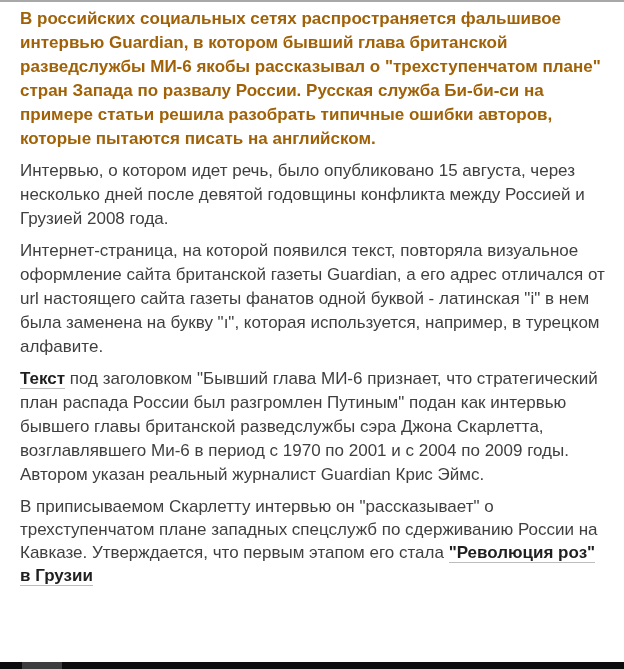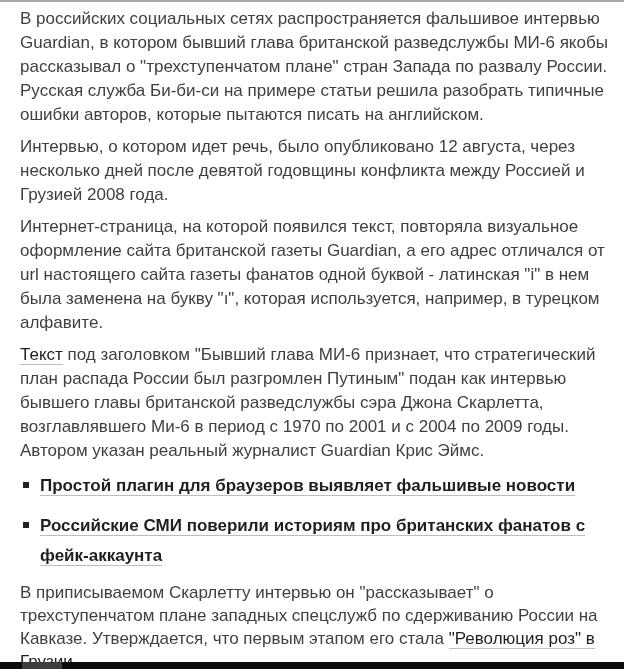--- a/index.html
+++ b/index.html
@@ -20,26 +20,26 @@
     background: #a8a8a8;
   }
   .content {
     padding: 5px 16px 0 20px;
     font-size: 17px;
     line-height: 24px;
     color: #3f3f3f;
   }
   p { margin: 0 0 8px 0; }
   .intro {
-    font-weight: 400;
-    color: #404040;
+    font-weight: 700;
+    color: #a16207;
   }
   .inline-link {
     color: #1f1f1f;
-    font-weight: 400;
+    font-weight: 700;
     text-decoration: none;
     border-bottom: 1px solid #bdbdbd;
     cursor: pointer;
   }
   ul.related {
     list-style: none;
     margin: 6px 0 8px 0;
     padding: 0;
   }
   ul.related li {
@@ -83,36 +83,26 @@
 </style>
 </head>
 <body>
 
 <div class="top-rule"></div>
 
 <div class="content">
 
   <p class="intro">В российских социальных сетях распространяется фальшивое интервью Guardian, в котором бывший глава британской разведслужбы МИ-6 якобы рассказывал о "трехступенчатом плане" стран Запада по развалу России. Русская служба Би-би-си на примере статьи решила разобрать типичные ошибки авторов, которые пытаются писать на английском.</p>
 
-  <p>Интервью, о котором идет речь, было опубликовано 12 августа, через несколько дней после девятой годовщины конфликта между Россией и Грузией 2008 года.</p>
+  <p>Интервью, о котором идет речь, было опубликовано 15 августа, через несколько дней после девятой годовщины конфликта между Россией и Грузией 2008 года.</p>
 
   <p>Интернет-страница, на которой появился текст, повторяла визуальное оформление сайта британской газеты Guardian, а его адрес отличался от url настоящего сайта газеты фанатов одной буквой - латинская "i" в нем была заменена на букву "ı", которая используется, например, в турецком алфавите.</p>
 
   <p><a class="inline-link">Текст</a><span> под заголовком "Бывший глава МИ-6 признает, что стратегический план распада России был разгромлен Путиным" подан как интервью бывшего главы британской разведслужбы сэра Джона Скарлетта, возглавлявшего Ми-6 в период с 1970 по 2001 и с 2004 по 2009 годы. Автором указан реальный журналист Guardian Крис Эймс.</span></p>
 
-  <ul class="related">
-    <li>
-      <span class="bullet-square"></span>
-      <a class="related-link">Простой плагин для браузеров выявляет фальшивые новости</a>
-    </li>
-    <li>
-      <span class="bullet-square"></span>
-      <a class="related-link">Российские СМИ поверили историям про британских фанатов с фейк-аккаунта</a>
-    </li>
-  </ul>
 
   <p class="tight"><span>В приписываемом Скарлетту интервью он "рассказывает" о трехступенчатом плане западных спецслужб по сдерживанию России на Кавказе. Утверждается, что первым этапом его стала </span><a class="inline-link">"Революция роз" в Грузии</a></p>
 
 </div>
 
 <div class="media-bar">
   <div class="media-bar-segment"></div>
 </div>
 
 </body></html>

